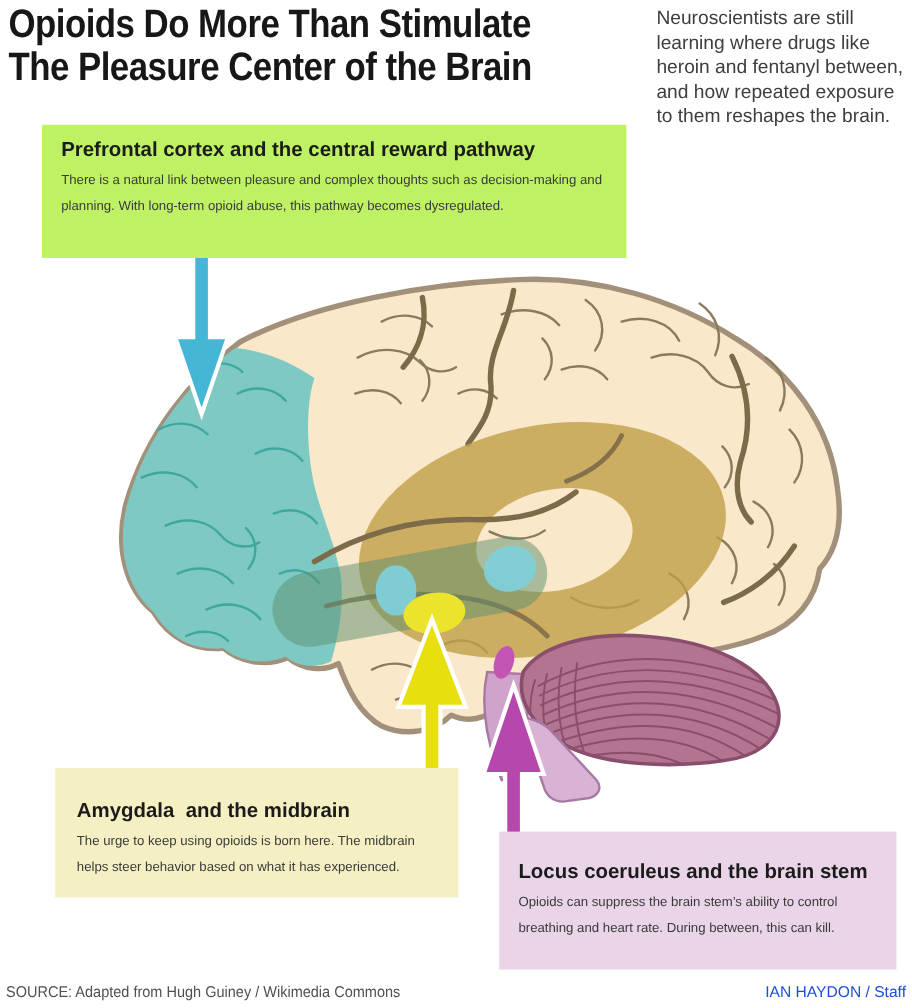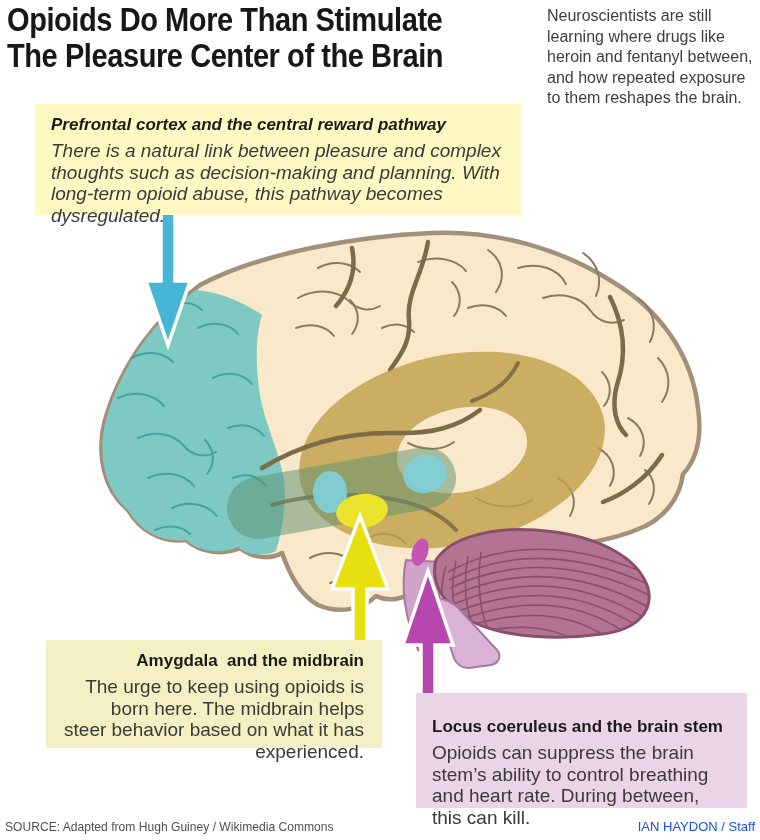--- a/index.html
+++ b/index.html
@@ -6,23 +6,23 @@
   #page{position:relative;width:760px;height:840px;overflow:hidden;background:#fff;
         font-family:"Liberation Sans",sans-serif;}
   #brain-svg{position:absolute;left:0;top:0;z-index:0;}
   .title{position:absolute;left:7px;top:2px;z-index:1;font-size:33px;font-weight:bold;
          line-height:36px;color:#171717;letter-spacing:-0.5px;
          transform:scaleX(.88);transform-origin:0 0;white-space:nowrap;}
   .intro{position:absolute;left:547px;top:6px;width:212px;z-index:1;
          font-size:16px;line-height:20.5px;color:#3e3e3e;}
   .callout{position:absolute;box-sizing:border-box;z-index:1;}
   .callout .hd{font-size:17px;font-weight:bold;color:#1b1b1b;margin:0 0 5px 0;white-space:pre-wrap;}
-  .callout .bd{font-size:19px;line-height:21.5px;color:#3a3a3a;margin:0;}
-  #callout-prefrontal{left:35px;top:104px;width:487px;height:111px;padding:11px 16px;background:#fef9c3;font-style:italic;}
-  #callout-amygdala{left:46px;top:640px;width:336px;height:108px;padding:11px 18px;background:#f5f0c3;text-align:right;}
+  .callout .bd{font-size:11px;line-height:21.5px;color:#3a3a3a;margin:0;}
+  #callout-prefrontal{left:35px;top:104px;width:487px;height:111px;padding:11px 16px;background:#bef264;}
+  #callout-amygdala{left:46px;top:640px;width:336px;height:108px;padding:26px 18px;background:#f5f0c3;}
   #callout-locus{left:416px;top:693px;width:331px;height:115px;padding:24px 16px;background:#e9d5e7;}
   .source{position:absolute;left:5px;top:819px;z-index:1;font-size:13px;color:#505050;
           transform:scaleX(.93);transform-origin:0 0;white-space:nowrap;}
   .credit{position:absolute;right:5px;top:819px;z-index:1;font-size:13px;color:#1d4ed8;white-space:nowrap;}
 </style>
 </head>
 <body>
 
 <div id="page">
 

